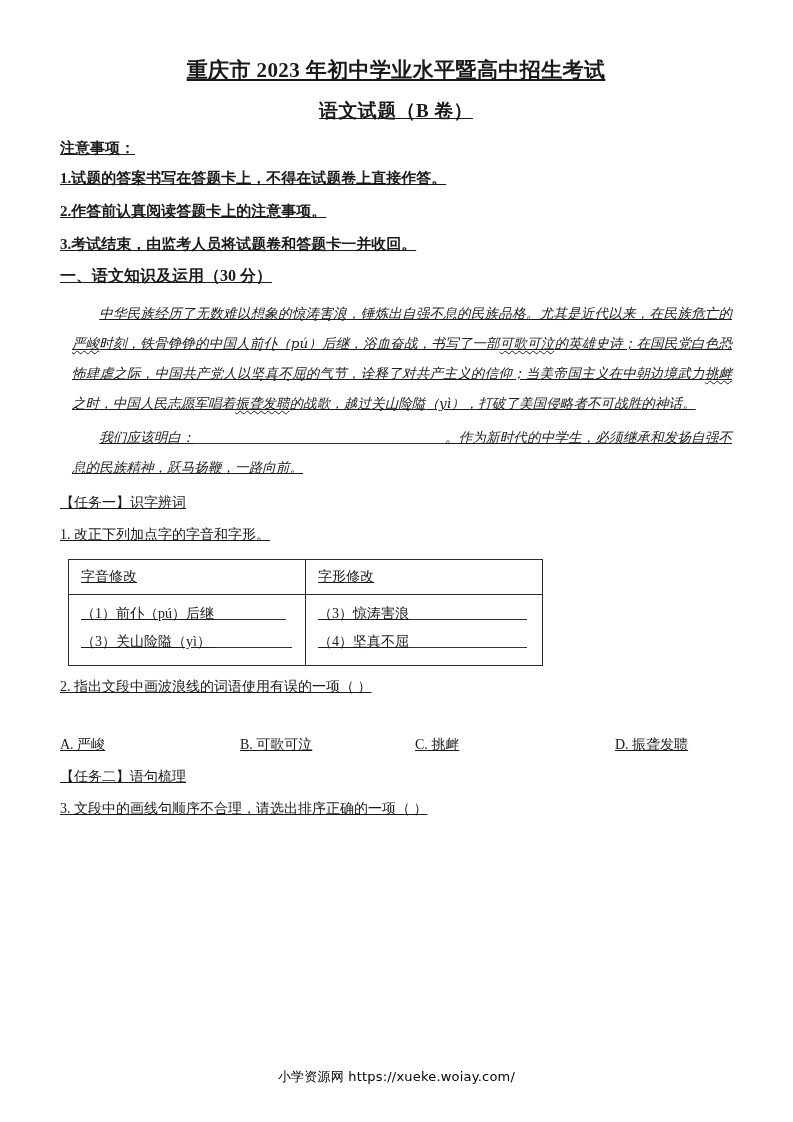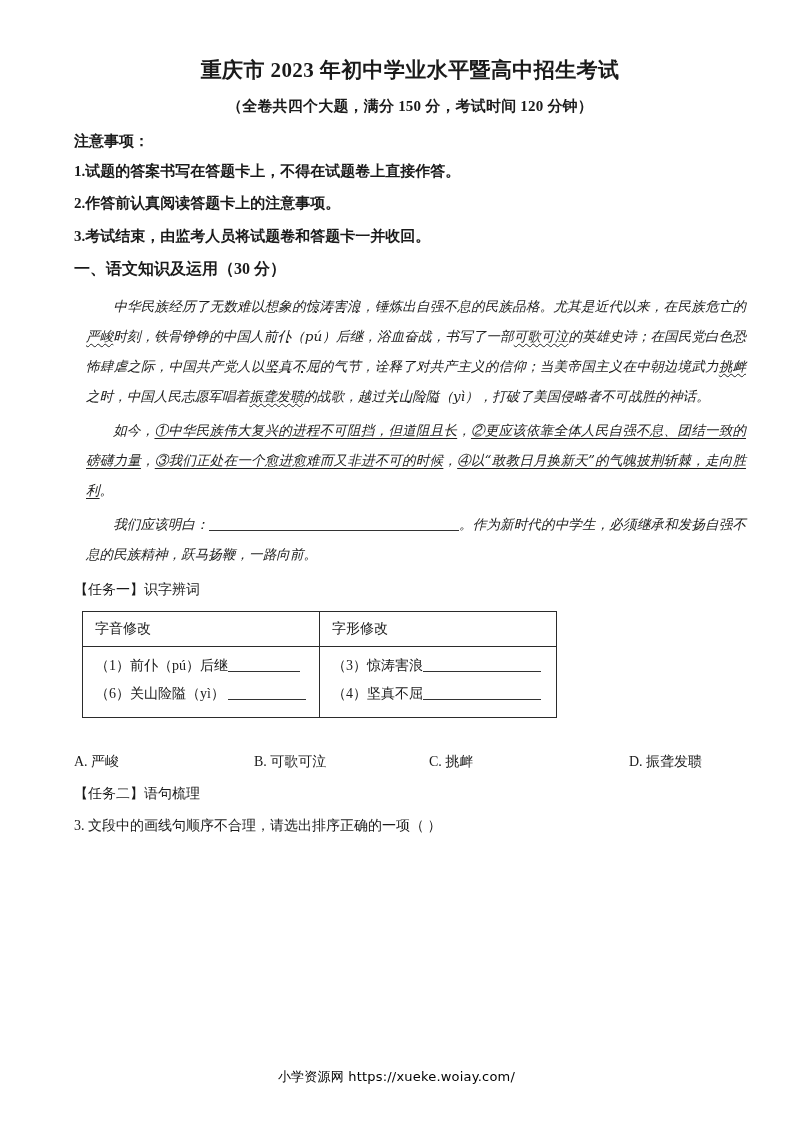--- a/index.html
+++ b/index.html
@@ -20,23 +20,24 @@
     position: absolute;
     left: 0; top: 0;
     width: 793px;
     height: 1122px;
     padding: 0;
     box-sizing: border-box;
   }
 
   .content {
     position: absolute;
-    left: 74px;
+    left: 60px;
     top: 55px;
     width: 672px;
+    text-decoration: underline;
   }
 
   
   .doc-title {
     text-align: center;
     font-size: 21px;
     font-weight: bold;
     letter-spacing: 0.4px;
     line-height: 1.5;
     margin: 0 0 10px 0;
@@ -189,71 +190,70 @@
     letter-spacing: 0.2px;
   }
 </style>
 </head>
 <body>
 
 <div class="page">
   <div class="content">
 
     <h1 class="doc-title">重庆市 2023 年初中学业水平暨高中招生考试</h1>
-    <div class="doc-meta">（全卷共四个大题，满分 150 分，考试时间 120 分钟）</div>
+    <h2 class="doc-subtitle">语文试题（B 卷）</h2>
 
     <div class="notice-head">注意事项：</div>
     <div class="notice-item">1.试题的答案书写在答题卡上，不得在试题卷上直接作答。</div>
     <div class="notice-item">2.作答前认真阅读答题卡上的注意事项。</div>
     <div class="notice-item">3.考试结束，由监考人员将试题卷和答题卡一并收回。</div>
 
     <div class="section-title">一、语文知识及运用（30 分）</div>
 
     <p class="passage indent">
       <span>中华民族经历了无数难以想象的</span><span class="dotted">惊涛害浪</span><span>，锤炼出自强不息的民族品格。尤其是近代以来，在民族危亡的</span><span class="wavy">严峻</span><span>时刻，铁骨铮铮的中国人</span><span class="dotted">前仆</span><span>（pú）后继，浴血奋战，书写了一部</span><span class="wavy">可歌可泣</span><span>的英雄史诗；在国民党白色恐怖肆虐之际，中国共产党人以</span><span class="dotted">坚真不屈</span><span>的气节，诠释了对共产主义的信仰；当美帝国主义在中朝边境武力</span><span class="wavy">挑衅</span><span>之时，中国人民志愿军唱着</span><span class="wavy">振聋发聩</span><span>的战歌，越过</span><span class="dotted">关山险隘</span><span>（yì），打破了美国侵略者不可战胜的神话。</span>
     </p>
 
-    <p class="passage indent">
-      <span>如今，</span><span class="uline">①中华民族伟大复兴的进程不可阻挡，但道阻且长</span><span>，</span><span class="uline">②更应该依靠全体人民自强不息、团结一致的磅礴力量</span><span>，</span><span class="uline">③我们正处在一个愈进愈难而又非进不可的时候</span><span>，</span><span class="uline">④以“敢教日月换新天”的气魄披荆斩棘，走向胜利</span><span>。</span>
-    </p>
 
     <p class="passage indent">
       <span>我们应该明白：</span><span class="blank-inline"></span><span>。作为新时代的中学生，必须继承和发扬自强不息的民族精神，跃马扬鞭，一路向前。</span>
     </p>
 
     <div class="task-head">【任务一】识字辨词</div>
+    <div class="question">1. 改正下列加点字的字音和字形。</div>
 
     <table class="answer-table">
       <tbody>
         <tr>
           <td class="head-cell">字音修改</td>
           <td class="head-cell">字形修改</td>
         </tr>
         <tr>
           <td>
             <div class="tbl-row-item">
               <span>（1）前仆（pú）后继</span><span class="blank-cell blank-w1"></span>
             </div>
             <div class="tbl-row-item">
-              <span>（6）关山险隘（yì）</span>
+              <span>（3）关山险隘（yì）</span>
               <span class="blank-cell blank-w2"></span>
             </div>
           </td>
           <td>
             <div class="tbl-row-item">
               <span>（3）惊涛害浪</span><span class="blank-cell blank-w3"></span>
             </div>
             <div class="tbl-row-item">
               <span>（4）坚真不屈</span><span class="blank-cell blank-w3"></span>
             </div>
           </td>
         </tr>
       </tbody>
     </table>
 
+    <div class="question">2. 指出文段中画波浪线的词语使用有误的一项（      ）</div>
     <div class="choices">
       <div class="choice choice-a">A. 严峻</div>
       <div class="choice choice-b">B. 可歌可泣</div>
       <div class="choice choice-c">C. 挑衅</div>
       <div class="choice choice-d">D. 振聋发聩</div>
     </div>
 
     <div class="task-head">【任务二】语句梳理</div>
     <div class="question">3. 文段中的画线句顺序不合理，请选出排序正确的一项（      ）</div>
 

